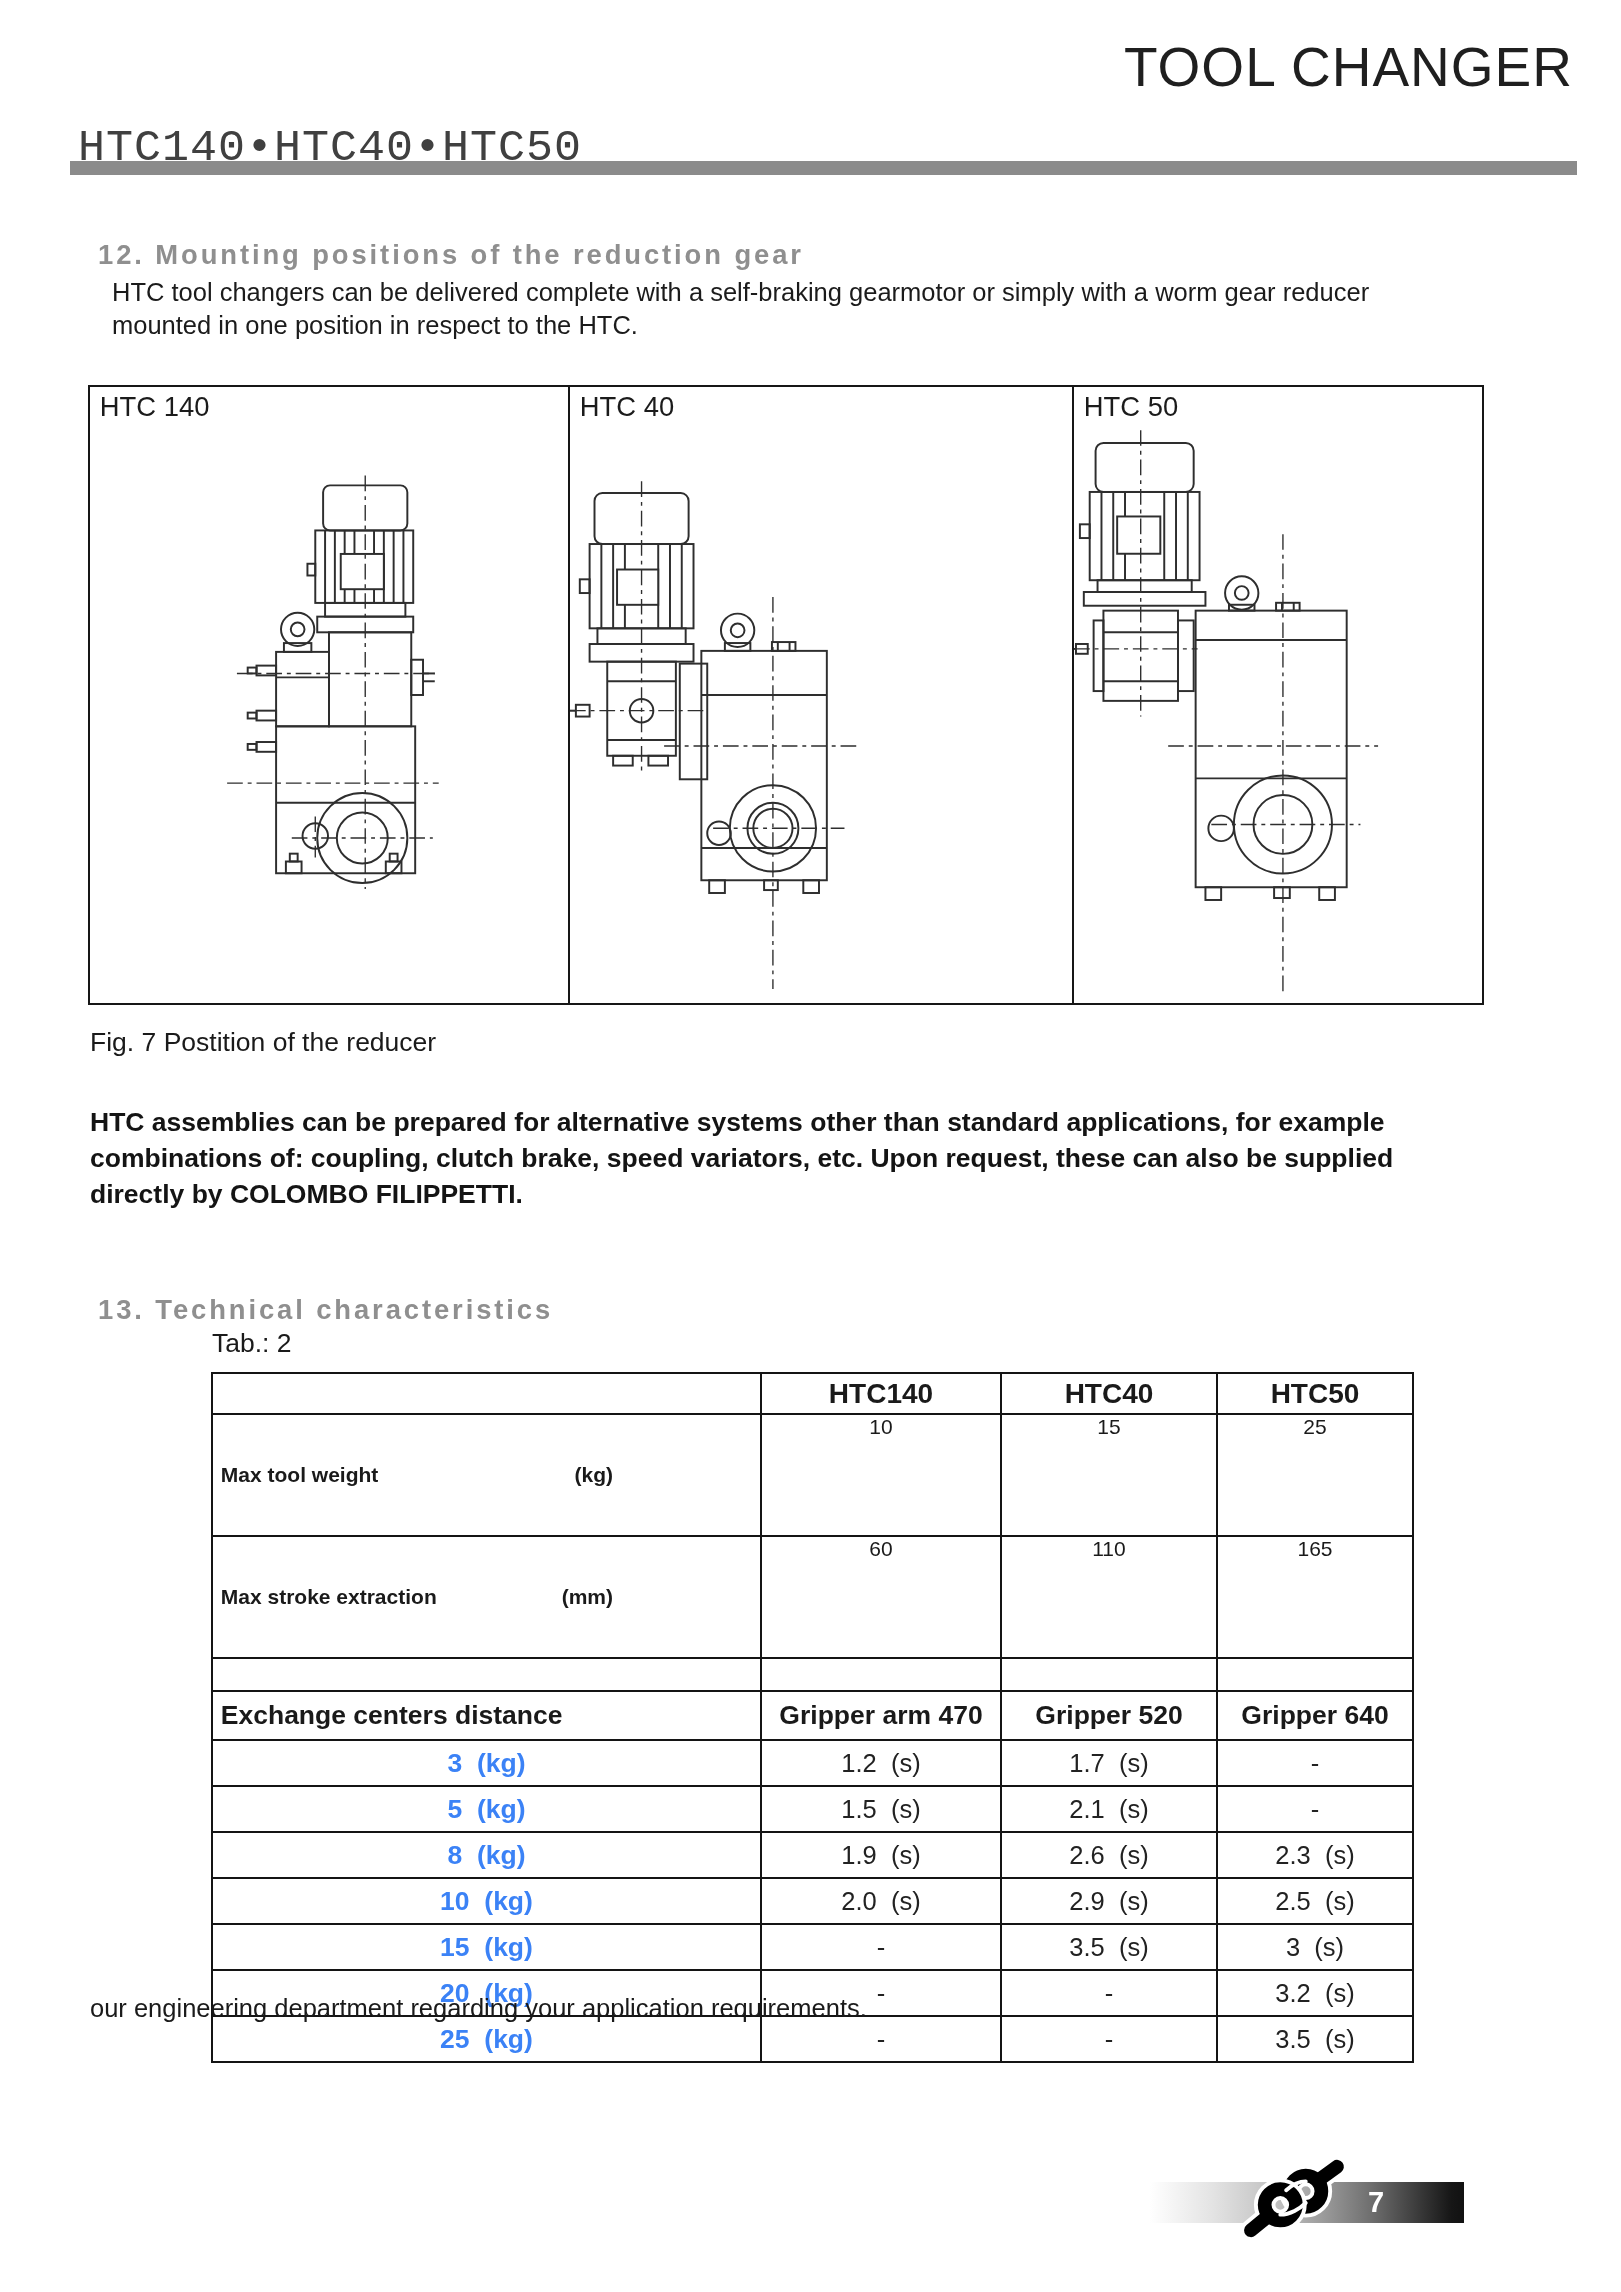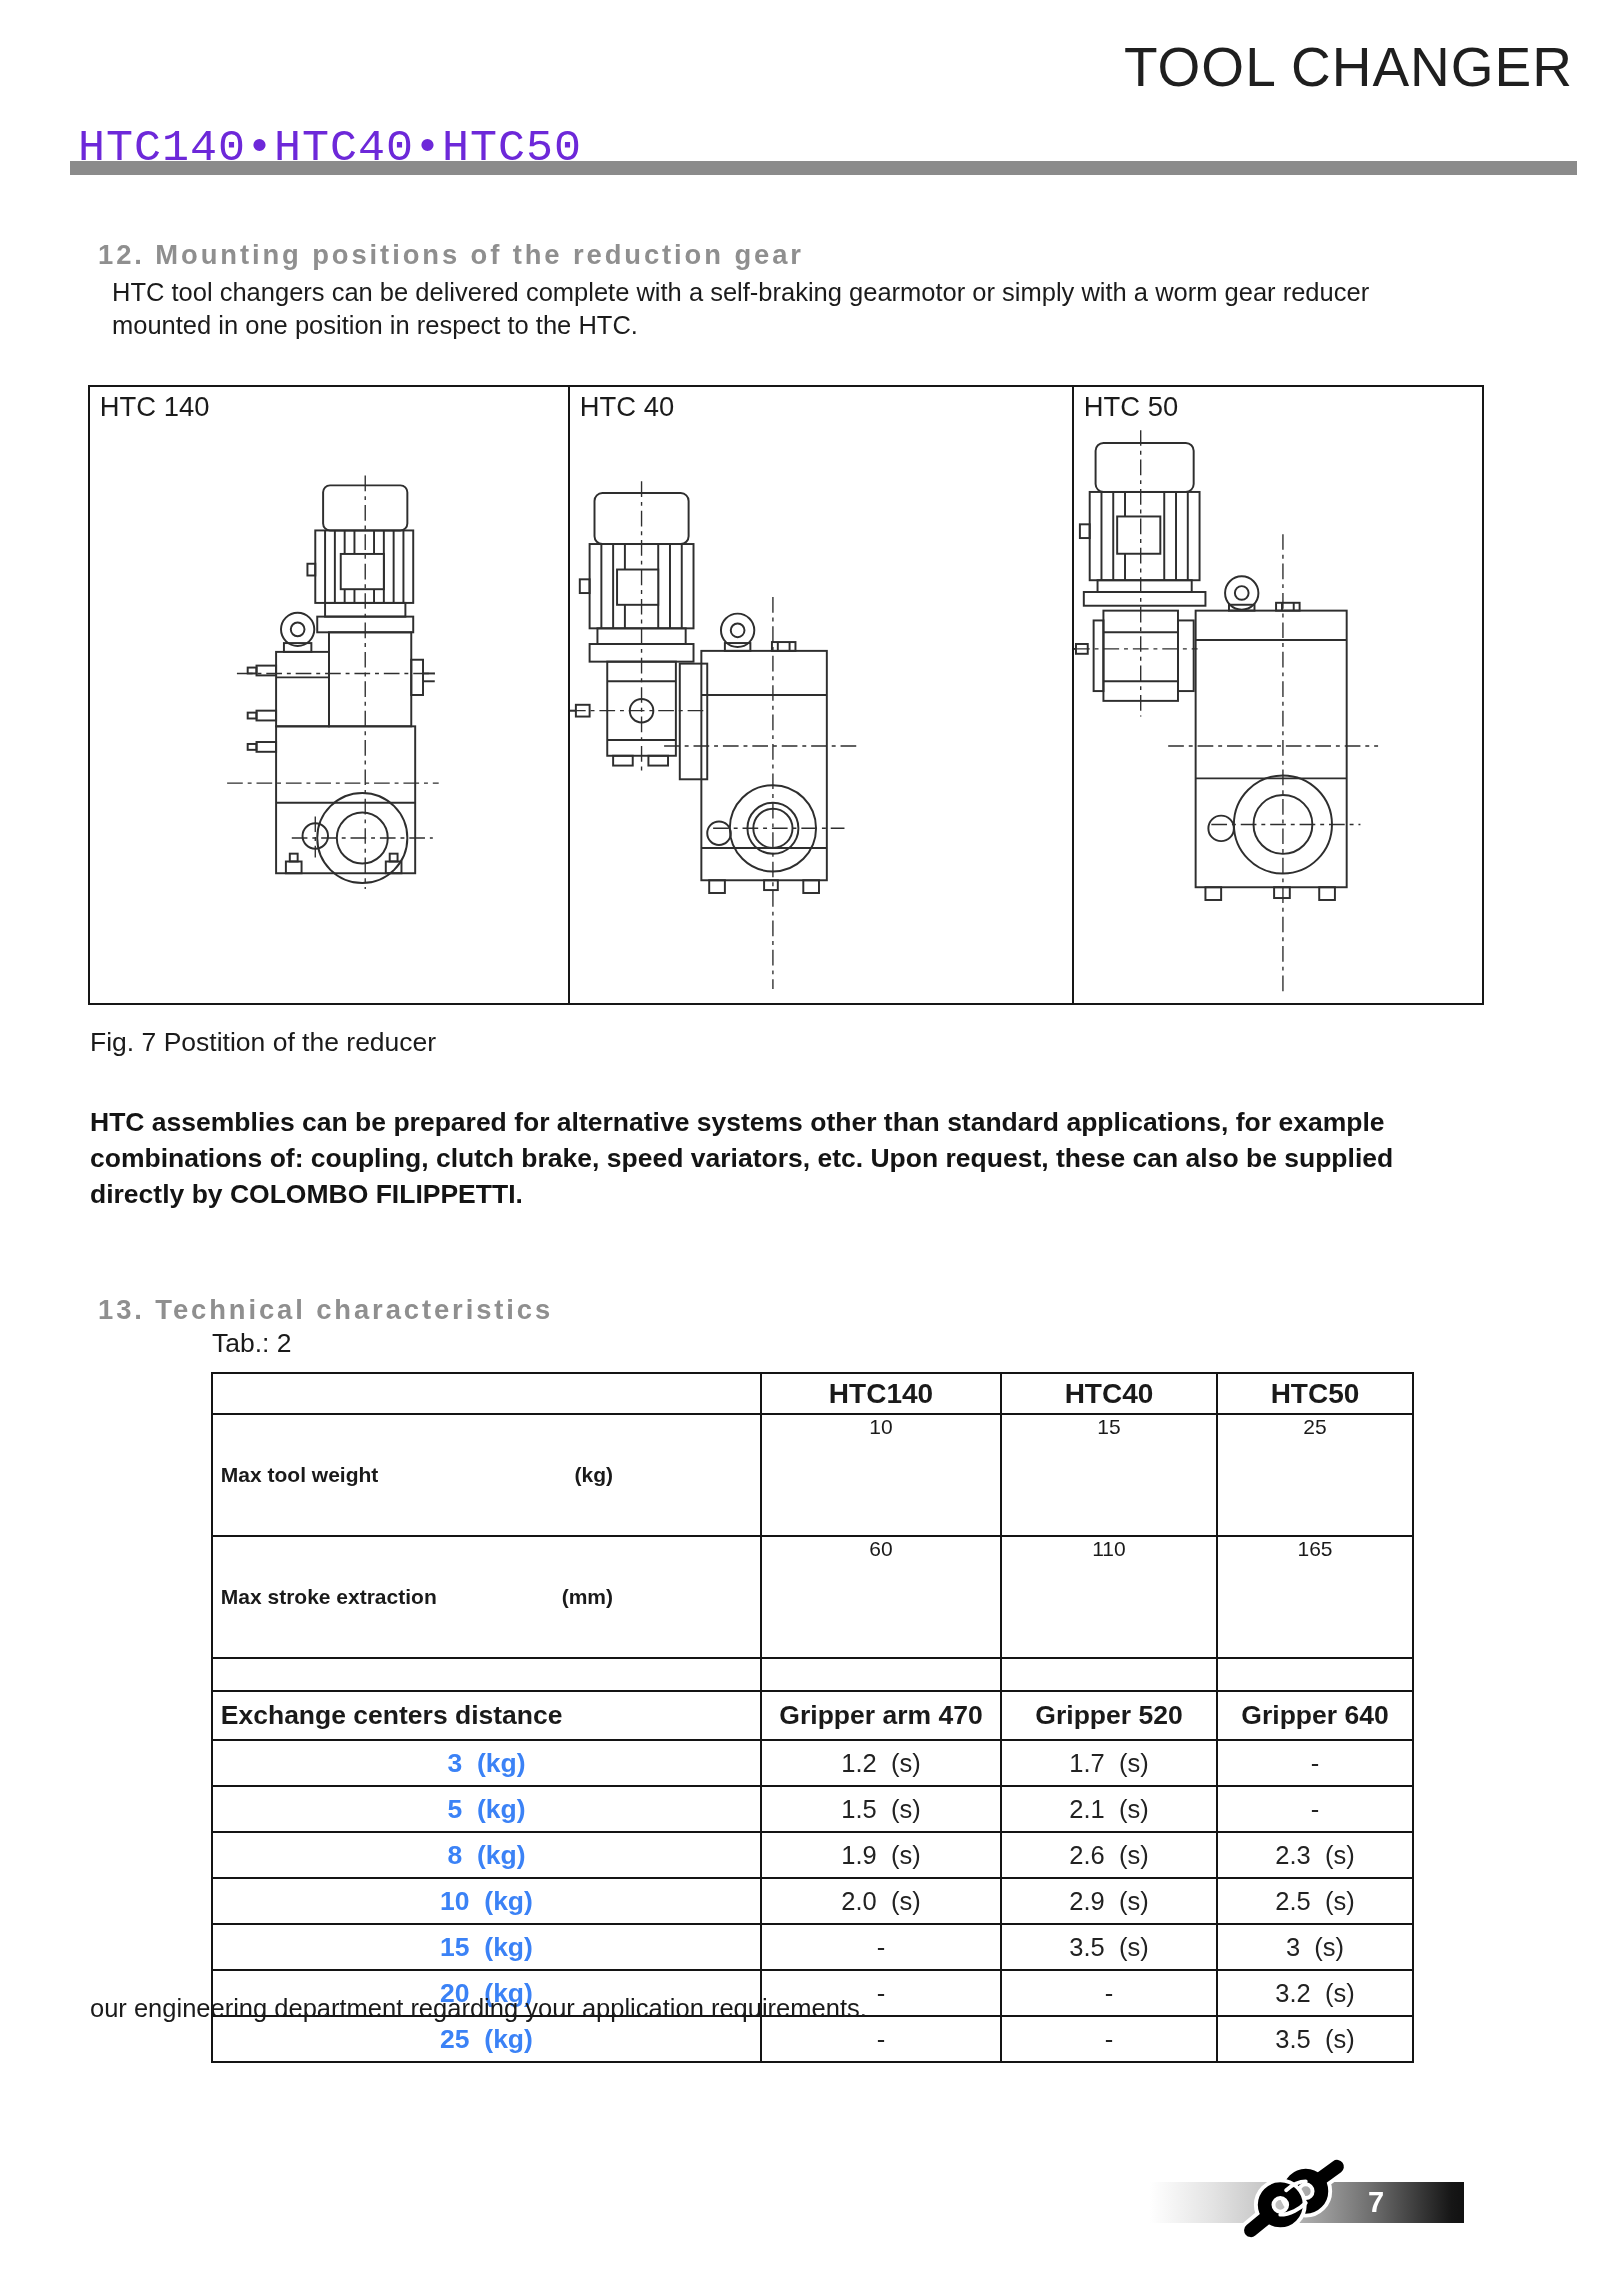--- a/index.html
+++ b/index.html
@@ -10,21 +10,21 @@
   }
   .title {
     position:absolute; top:25.5px; right:48px;
     font-size:55px; font-weight:400; letter-spacing:1px; color:#1f1f1f;
     white-space:nowrap;
     margin-top:9px;
   }
   .models {
     position:absolute; left:78px; top:123px;
     font-family:"Liberation Mono", monospace; font-size:45px; font-weight:400;
-    color:#6d28d9; letter-spacing:1px; white-space:nowrap;
+    color:#404040; letter-spacing:1px; white-space:nowrap;
   }
   .header-bar {
     position:absolute; left:70px; top:161px; width:1507px; height:13.7px;
     background:#8b8b8b;
   }
   .sec-heading {
     position:absolute; font-size:27.4px; font-weight:700; color:#8f8f8f;
     letter-spacing:2.9px; white-space:nowrap;
   }
   .sec12-heading { left:98px; top:239px; }

